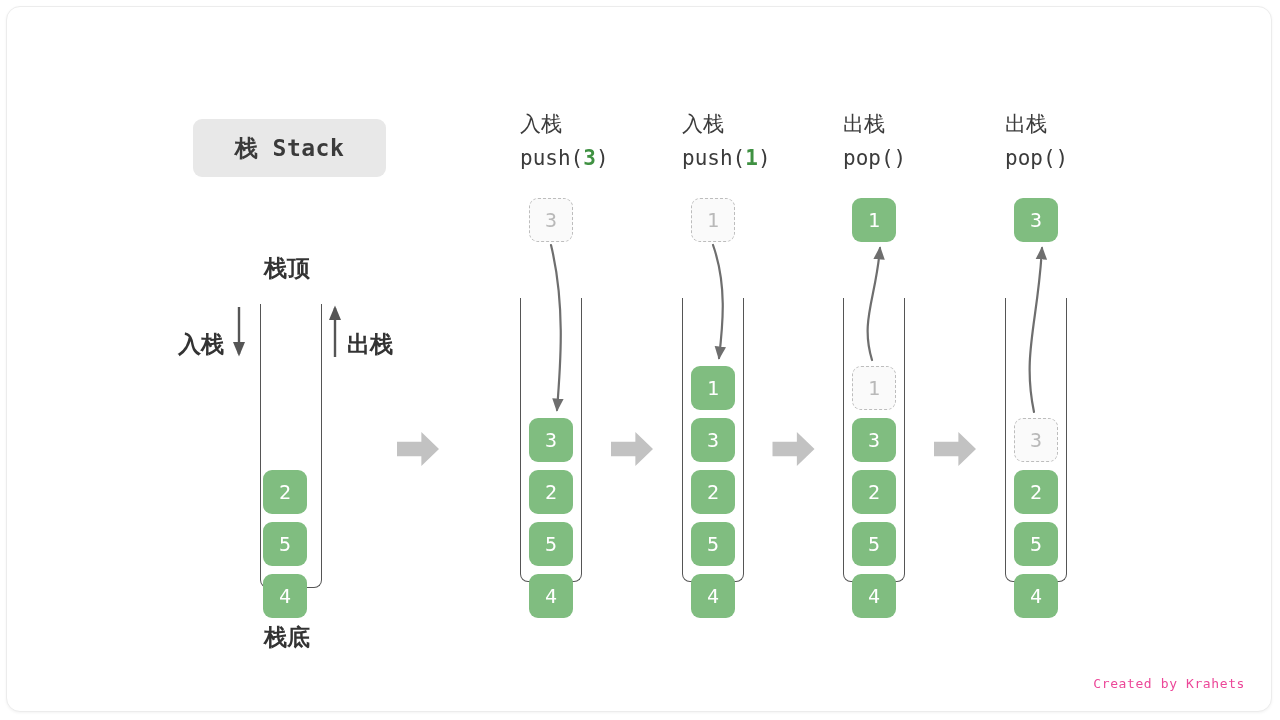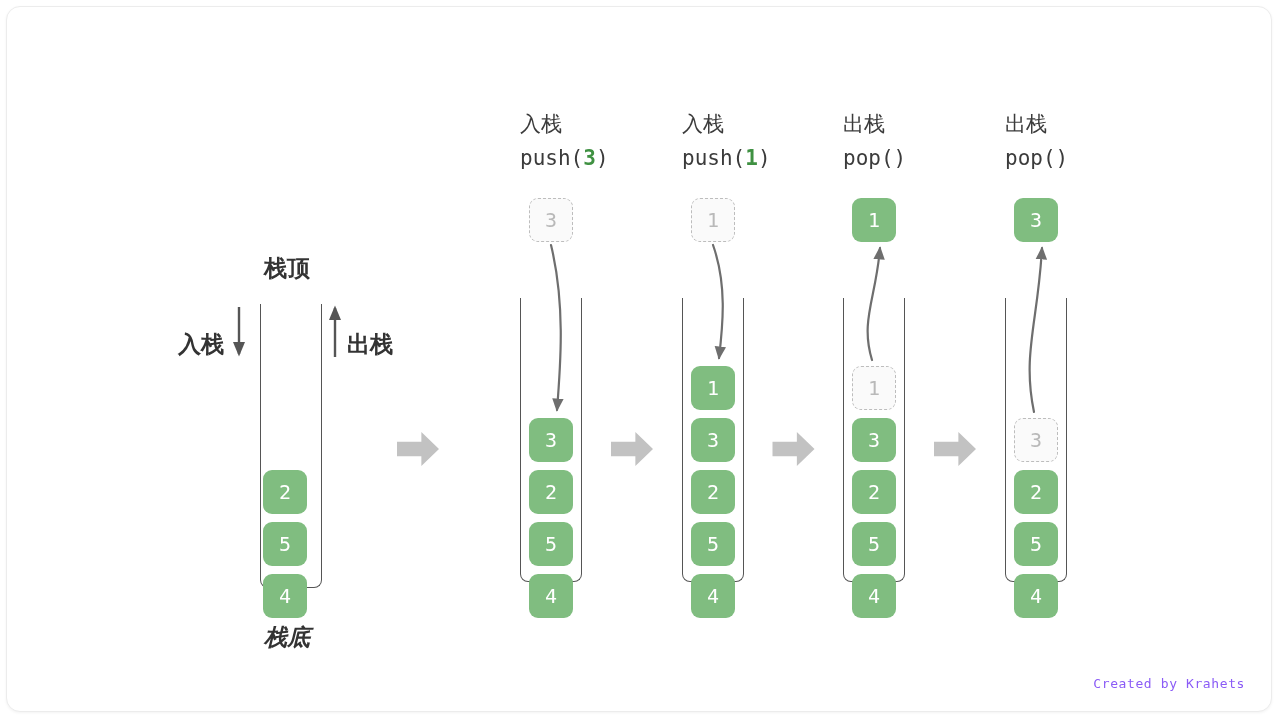--- a/index.html
+++ b/index.html
@@ -104,34 +104,35 @@
     left: 0; top: 0;
     width: 1266px; height: 706px;
     pointer-events: none;
   }
 
   
   #credit {
     right: 26px; bottom: 20px;
     font-family: "DejaVu Sans Mono", "Liberation Mono", monospace;
     font-size: 13px;
-    color: #8b5cf6;
+    color: #ec4899;
     letter-spacing: 0.6px;
     white-space: nowrap;
   }
 </style>
 </head>
 <body>
 
 <div id="card">
 
+  <div class="abs" id="title-badge">栈 Stack</div>
 
   <div class="abs cn-label" id="label-top" style="left:257px; top:246px;">栈顶</div>
 
-  <div class="abs cn-label" id="label-bottom" style="left:257px; top:615px;font-style:italic;">栈底</div>
+  <div class="abs cn-label" id="label-bottom" style="left:257px; top:615px;">栈底</div>
 
   <div class="abs cn-label" id="label-push" style="left:171px; top:322px;">入栈</div>
 
   <div class="abs cn-label" id="label-pop" style="left:340px; top:322px;">出栈</div>
 
   <div class="abs stack-box" id="stack-initial-box" style="left:253px; top:297px; width:62px; height:284px;"></div>
 
   <div class="abs" id="stack-initial-cells">
       <div class="abs cell" style="left: 256px; top: 463px;">2</div>
       <div class="abs cell" style="left: 256px; top: 515px;">5</div>

